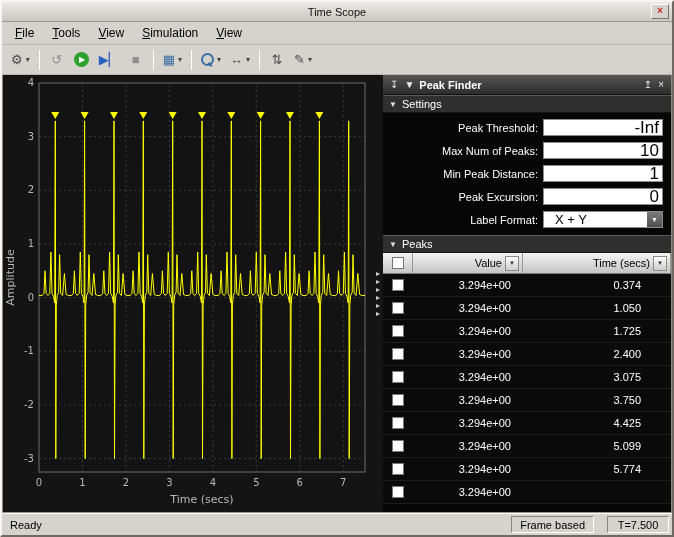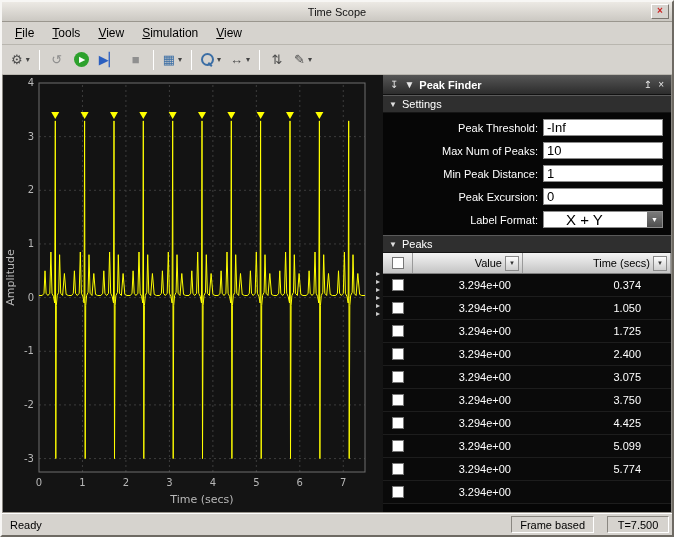--- a/index.html
+++ b/index.html
@@ -56,24 +56,24 @@
   .ph-title { color: #fff; font-size: 11px; font-weight: bold; margin-left: 2px; flex: 1; }
   .section-header { height: 18px; flex: 0 0 18px; display: flex; align-items: center; gap: 5px; padding: 0 6px;
                     background: #2f2f2f; border-top: 1px solid #5a5a5a; border-bottom: 1px solid #151515;
                     color: #fff; font-size: 11px; cursor: default; }
   .sec-arrow { font-size: 8px; color: #e0e0e0; }
 
   .settings-body { padding: 3px 0 4px; background: #060606; }
   .set-row { display: flex; align-items: center; height: 23px; padding-right: 8px; }
   .set-row label { flex: 1; text-align: right; padding-right: 5px; color: #fff; font-size: 11px; }
   .set-row input { width: 120px; height: 17px; background: #fff; border: 1px solid #8c8c8c;
-                   font-family: "Liberation Sans", sans-serif; font-size: 13px; padding: 0 3px; color: #000; }
+                   font-family: "Liberation Sans", sans-serif; font-size: 17px; padding: 0 3px; color: #000; text-align: right; }
   .combo { width: 120px; height: 17px; background: #fff; border: 1px solid #8c8c8c;
            display: flex; align-items: center; }
-  .combo-text { flex: 1; font-size: 15px; color: #000; padding: 0 5px; margin-left: 17px; }
+  .combo-text { flex: 1; font-size: 13px; color: #000; padding: 0 11px; }
   .combo-btn { width: 15px; height: 100%; background: linear-gradient(#7b7b7b, #4f4f4f); color: #fff;
                font-size: 7px; display: flex; align-items: center; justify-content: center; }
 
   
   .table-header { height: 21px; flex: 0 0 21px; display: flex; background: linear-gradient(#f4f4f4, #c4c4c4);
                   border-bottom: 1px solid #7e7e7e; }
   .th { display: flex; align-items: center; justify-content: flex-end; gap: 3px;
         font-size: 11px; color: #000; border-right: 1px solid #9a9a9a; padding: 0 3px; }
   .th-check { width: 30px; justify-content: center; }
   .col-value { width: 110px; }

